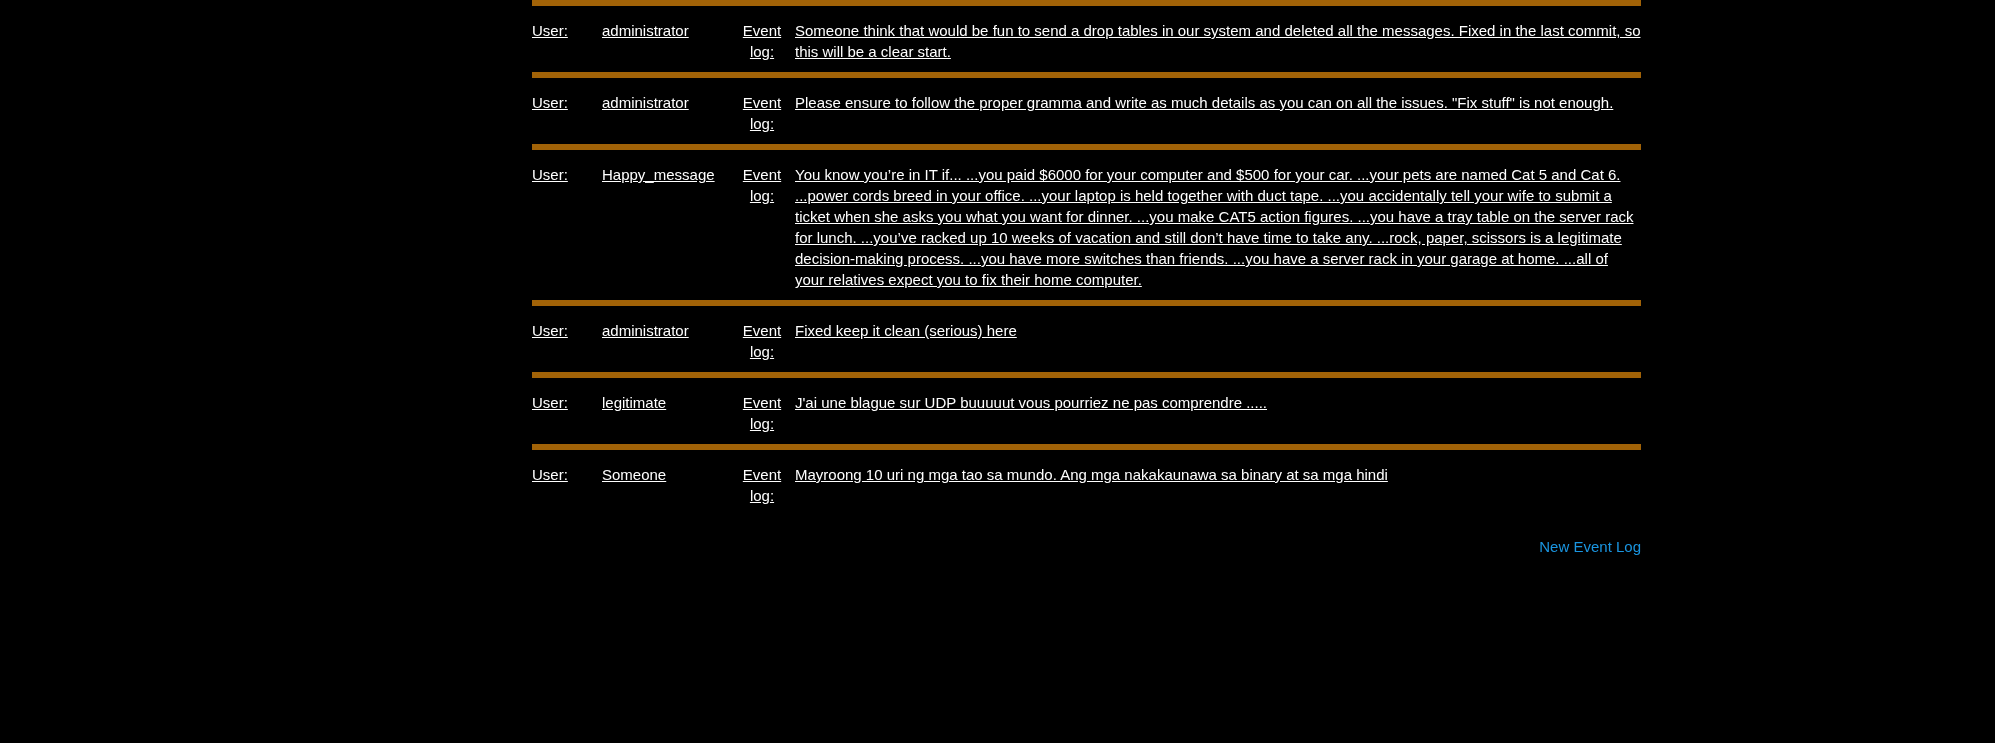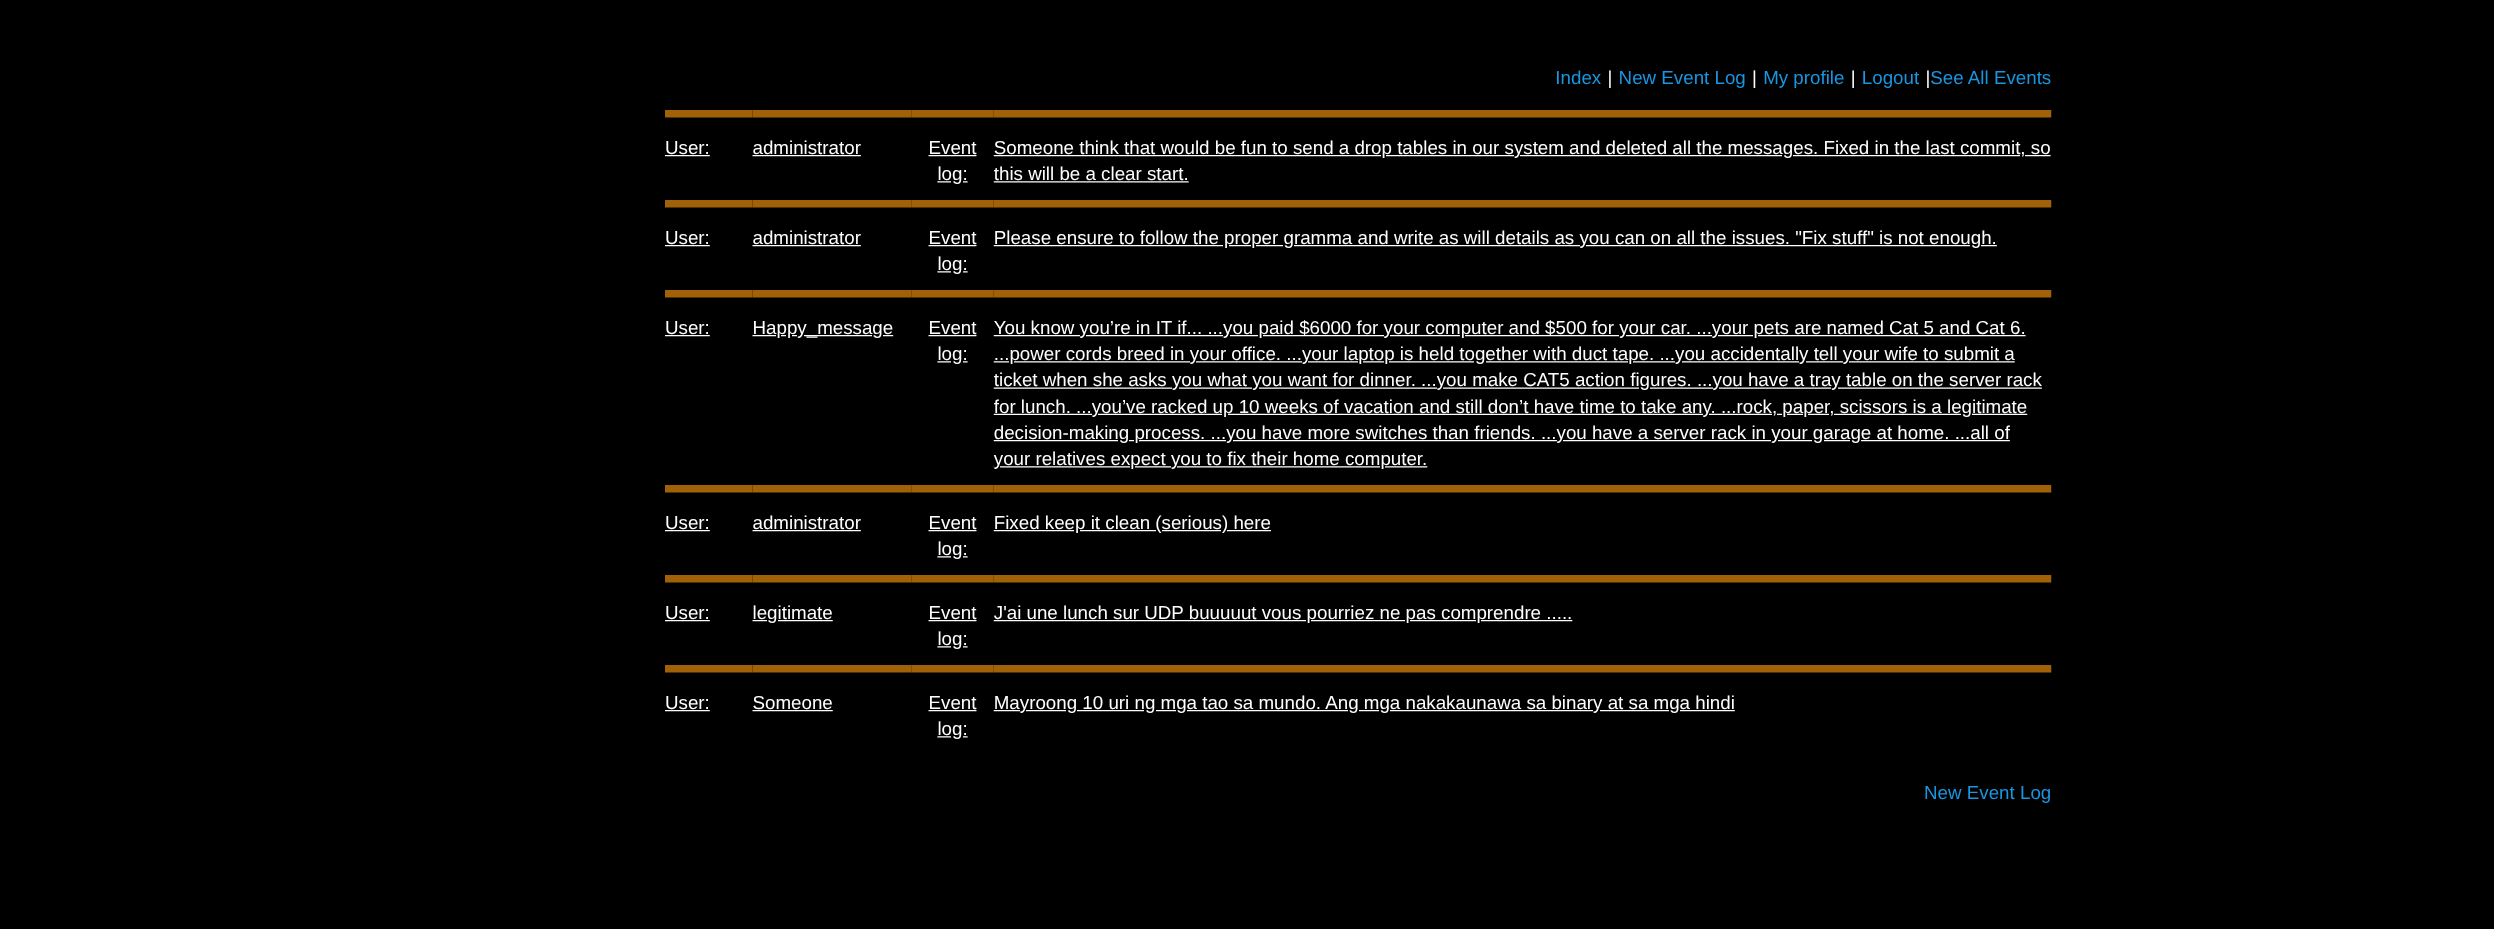--- a/index.html
+++ b/index.html
@@ -66,55 +66,52 @@
     color: #1a95e0;
     text-decoration: none;
     cursor: pointer;
   }
 </style>
 </head>
 <body>
 
 <div class="container">
 
-  <nav class="topnav">
-    <a href="#">Index</a><span class="sep">|</span><a href="#">New Event Log</a><span class="sep">|</span><a href="#">My profile</a><span class="sep">|</span><a href="#">Logout</a><span class="sep tight">|</span><a href="#">See All Events</a>
-  </nav>
 
   <table class="event-table">
     <tbody>
       <tr>
         <td class="c-userlabel">User:</td>
         <td class="c-username">administrator</td>
         <td class="c-eventlabel">Event log:</td>
         <td class="c-message">Someone think that would be fun to send a drop tables in our system and deleted all the messages. Fixed in the last commit, so this will be a clear start.</td>
       </tr>
       <tr>
         <td class="c-userlabel">User:</td>
         <td class="c-username">administrator</td>
         <td class="c-eventlabel">Event log:</td>
-        <td class="c-message">Please ensure to follow the proper gramma and write as will details as you can on all the issues. "Fix stuff" is not enough.</td>
+        <td class="c-message">Please ensure to follow the proper gramma and write as much details as you can on all the issues. "Fix stuff" is not enough.</td>
       </tr>
       <tr>
         <td class="c-userlabel">User:</td>
         <td class="c-username">Happy_message</td>
         <td class="c-eventlabel">Event log:</td>
         <td class="c-message">You know you’re in IT if... ...you paid $6000 for your computer and $500 for your car. ...your pets are named Cat 5 and Cat 6. ...power cords breed in your office. ...your laptop is held together with duct tape. ...you accidentally tell your wife to submit a ticket when she asks you what you want for dinner. ...you make CAT5 action figures. ...you have a tray table on the server rack for lunch. ...you’ve racked up 10 weeks of vacation and still don’t have time to take any. ...rock, paper, scissors is a legitimate decision-making process. ...you have more switches than friends. ...you have a server rack in your garage at home. ...all of your relatives expect you to fix their home computer.</td>
       </tr>
       <tr>
         <td class="c-userlabel">User:</td>
         <td class="c-username">administrator</td>
         <td class="c-eventlabel">Event log:</td>
         <td class="c-message">Fixed keep it clean (serious) here</td>
       </tr>
       <tr>
         <td class="c-userlabel">User:</td>
         <td class="c-username">legitimate</td>
         <td class="c-eventlabel">Event log:</td>
-        <td class="c-message">J'ai une lunch sur UDP buuuuut vous pourriez ne pas comprendre .....</td>
+        <td class="c-message">J'ai une blague sur UDP buuuuut vous pourriez ne pas comprendre .....</td>
       </tr>
       <tr>
         <td class="c-userlabel">User:</td>
         <td class="c-username">Someone</td>
         <td class="c-eventlabel">Event log:</td>
         <td class="c-message">Mayroong 10 uri ng mga tao sa mundo. Ang mga nakakaunawa sa binary at sa mga hindi</td>
       </tr>
     </tbody>
   </table>
 

